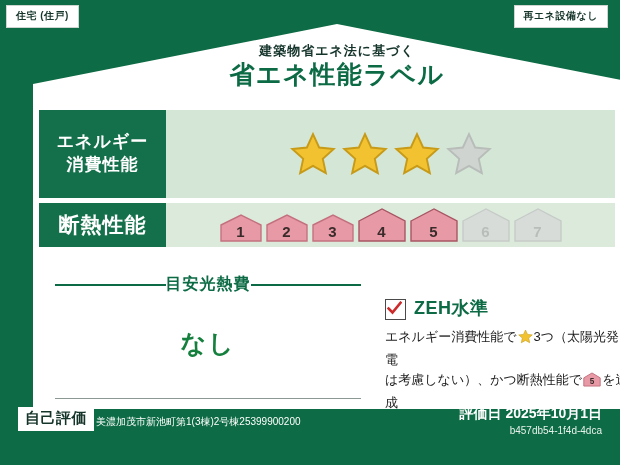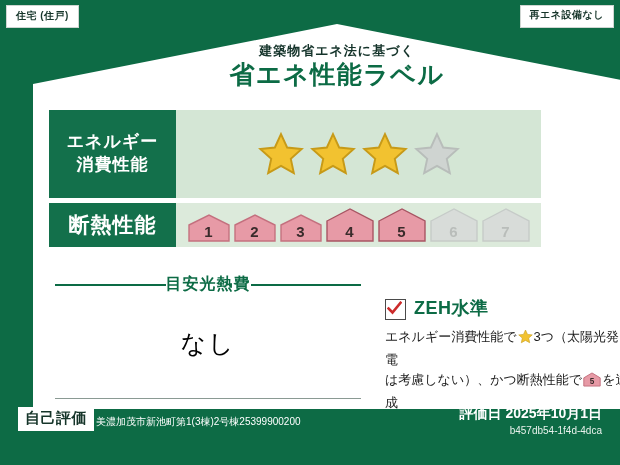--- a/index.html
+++ b/index.html
@@ -18,21 +18,21 @@
     border:1px solid #cfd6d2;
     color:#16352a;
     font-weight:bold;
     font-size:10px;
     letter-spacing:.5px;
     padding:5px 9px 6px 9px;
     line-height:1;
     white-space:nowrap;
   }
   #badge-left{left:6px;}
-  #badge-right{right:6px;font-family:Liberation Mono, monospace;}
+  #badge-right{right:12px;}
 
   
   .house{
     position:absolute;left:6px;top:24px;width:608px;height:385px;
     background:#ffffff;
     -webkit-clip-path:polygon(0 60px, 50% 0, 100% 60px, 100% 100%, 0 100%);
     clip-path:polygon(0 60px, 50% 0, 100% 60px, 100% 100%, 0 100%);
     margin-left:27px;
   }
   .title-wrap{
@@ -40,21 +40,21 @@
   }
   .title-sub{
     font-size:13px;color:#14332a;font-weight:bold;letter-spacing:1px;line-height:1.1;
   }
   .title-main{
     font-size:25px;color:#0c6b45;font-weight:bold;letter-spacing:1.5px;
     margin-top:3px;line-height:1.1;
   }
 
   
-  .rows{position:absolute;left:16px;top:86px;width:492px;}
+  .rows{position:absolute;left:6px;top:86px;width:576px;}
   .row{display:flex;align-items:stretch;margin-bottom:5px;}
 
   .row-label{
     width:127px;flex:0 0 127px;
     background:#13704b;
     color:#ffffff;
     font-weight:bold;
     display:flex;align-items:center;justify-content:center;
     text-align:center;
     line-height:1.35;
@@ -88,21 +88,21 @@
 
   
   .lower{position:absolute;left:22px;top:250px;width:576px;height:140px;}
   .cost-col{position:absolute;left:0;top:0;width:306px;}
   .cost-head{
     display:flex;align-items:center;
   }
   .cost-head .ln{flex:1;height:2px;background:#0c6b45;}
   .cost-head .tx{font-size:16px;font-weight:bold;color:#0c6b45;letter-spacing:1px;white-space:nowrap;}
   .cost-val{
-    text-align:center;font-size:25px;font-weight:normal;color:#000000;
+    text-align:center;font-size:25px;font-weight:bold;color:#15803d;
     margin-top:32px;letter-spacing:2px;
   }
   .cost-rule{margin-top:38px;height:1px;background:#8a9a93;}
 
   .zeh-col{position:absolute;left:330px;top:22px;width:246px;}
   .zeh-title{display:flex;align-items:flex-end;gap:8px;}
   .chk{
     width:19px;height:19px;border:1.5px solid #4a4a4a;background:#fff;
     position:relative;flex:0 0 19px;
   }

